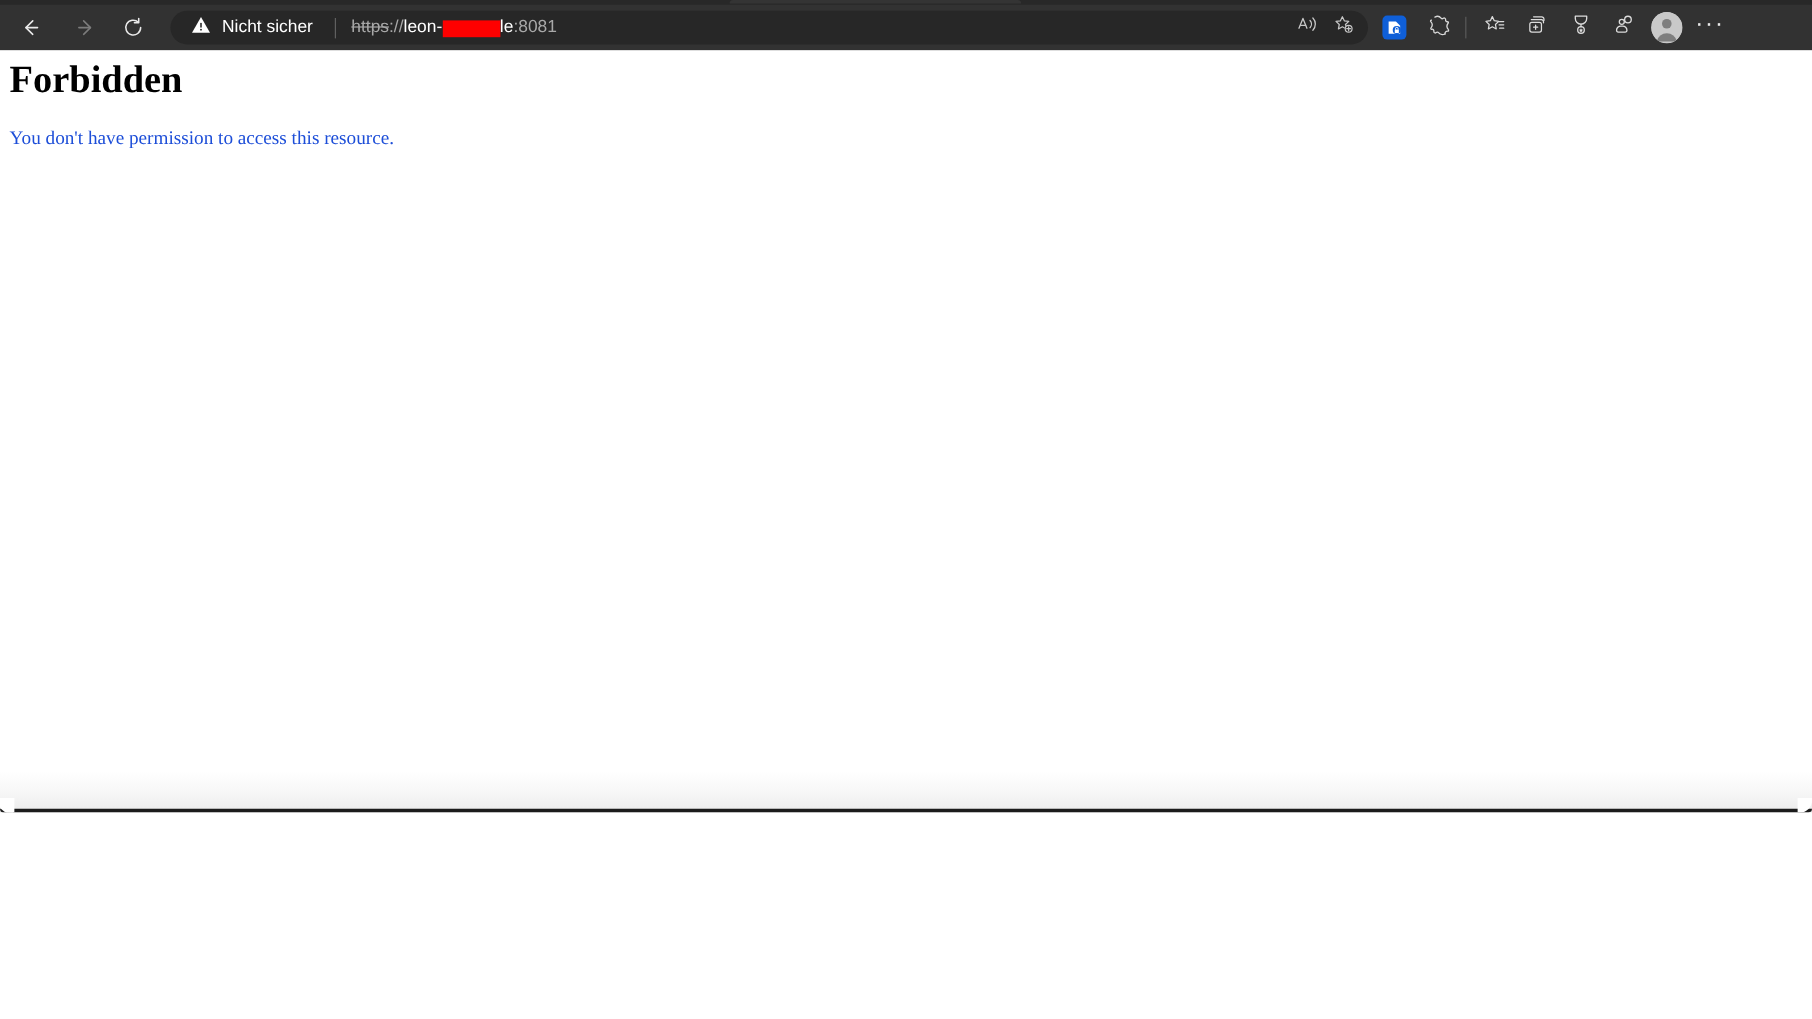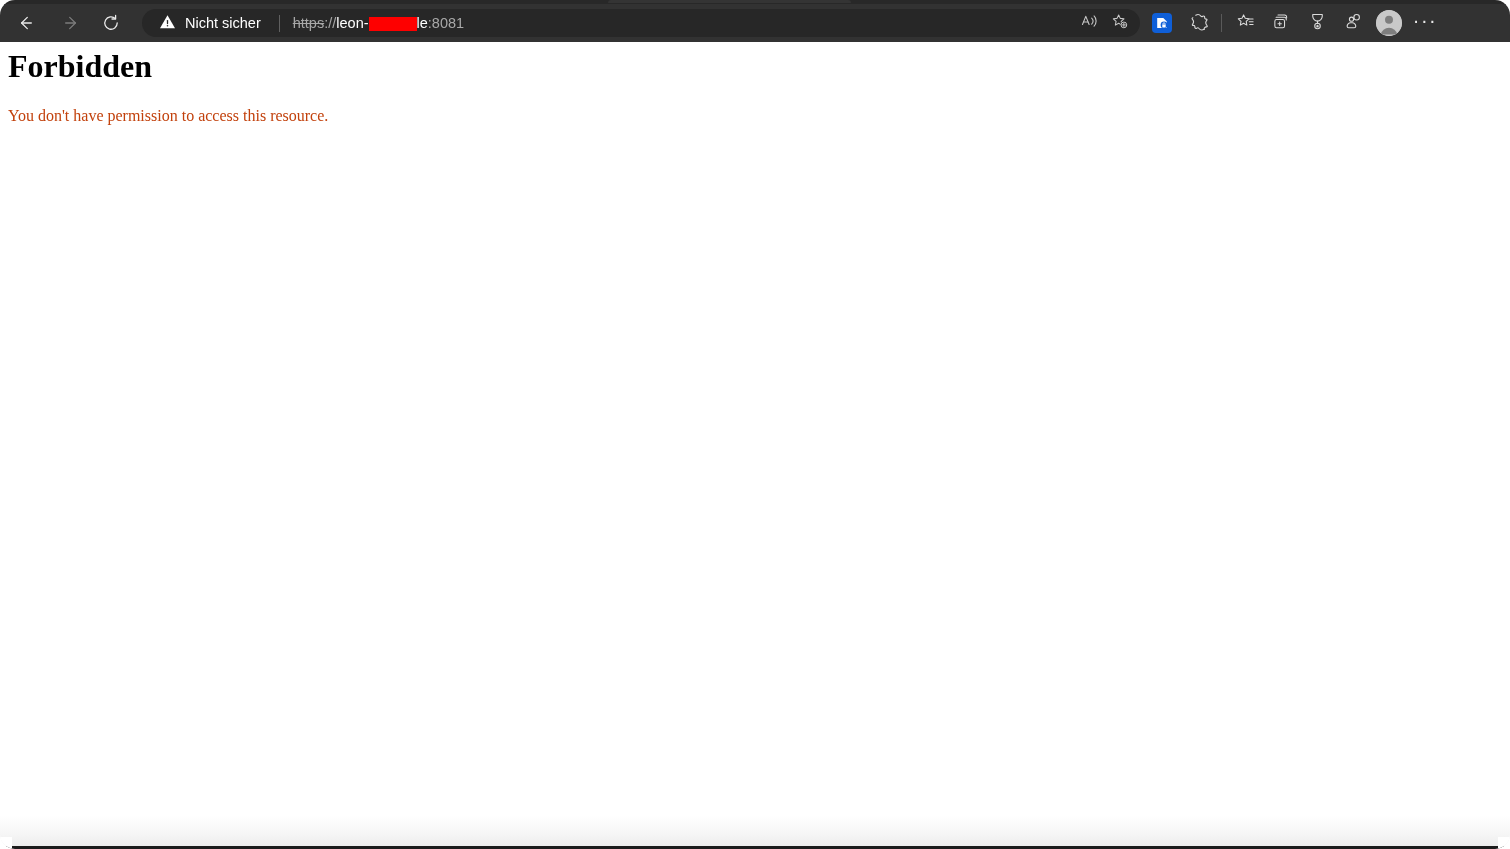--- a/index.html
+++ b/index.html
@@ -10,24 +10,23 @@
   body {
     width: 1510px;
     height: 849px;
     overflow: hidden;
     font-family: "Liberation Sans", sans-serif;
   }
 
   #window {
     position: relative;
     width: 1510px;
-    height: 849px;
+    height: 677px;
     background: #ffffff;
     overflow: hidden;
-    border-radius: 15px;
   }
 
   
   .tabstrip {
     position: absolute;
     top: 0; left: 0;
     width: 1510px;
     height: 5px;
     background: #282828;
   }
@@ -218,21 +217,21 @@
     color: #000000;
     line-height: 1.1;
   }
   .page-p {
     margin: 0;
     position: absolute;
     left: 8px;
     top: 64px;
     font-family: "Liberation Serif", serif;
     font-size: 16px;
-    color: #c2410c;
+    color: #1d4ed8;
     line-height: 1.2;
   }
 
   
   .window-bottom {
     position: absolute;
     left: 0;
     bottom: 0;
     width: 1510px;
     height: 34px;

